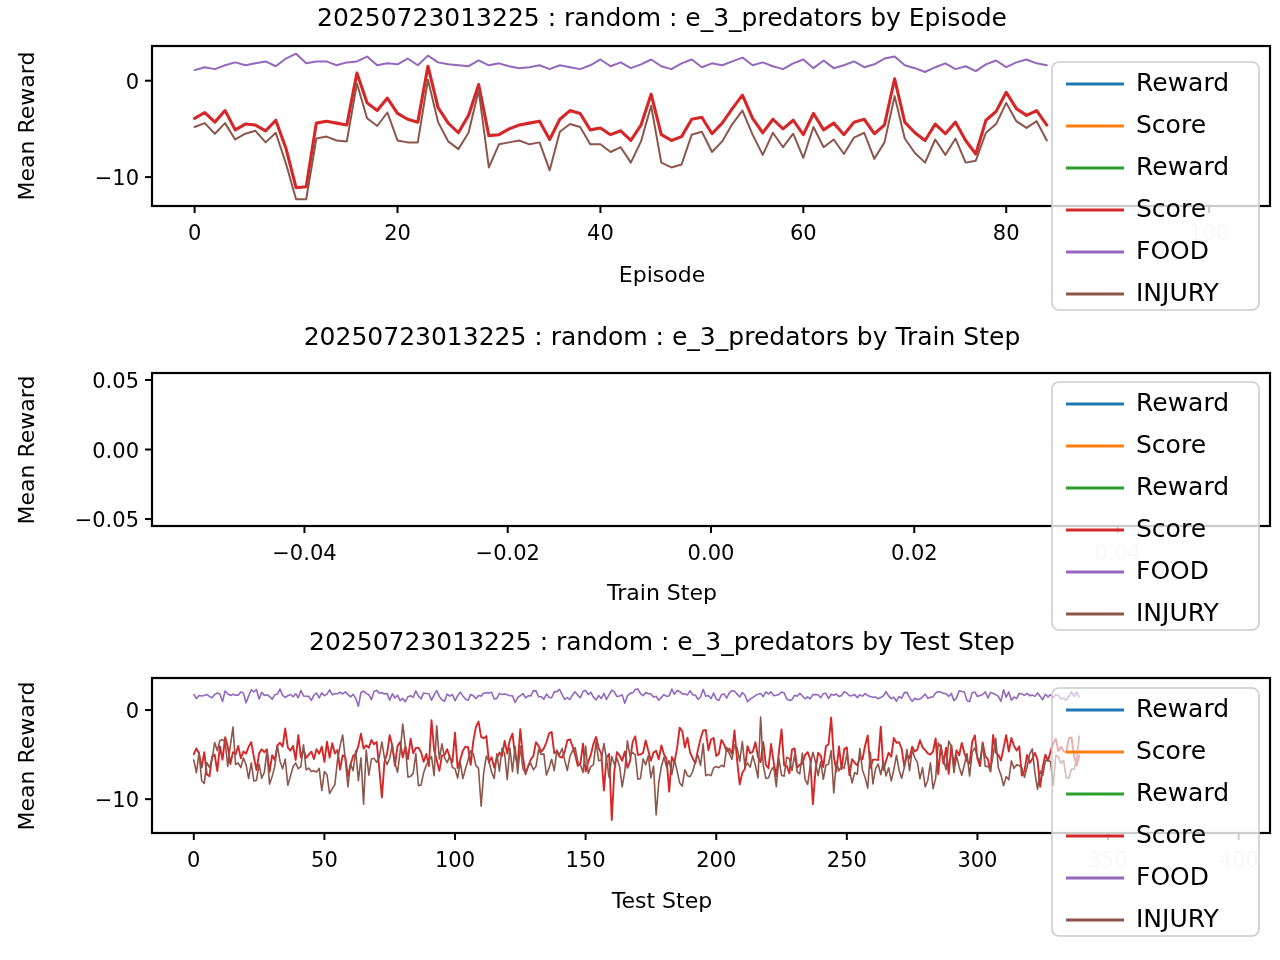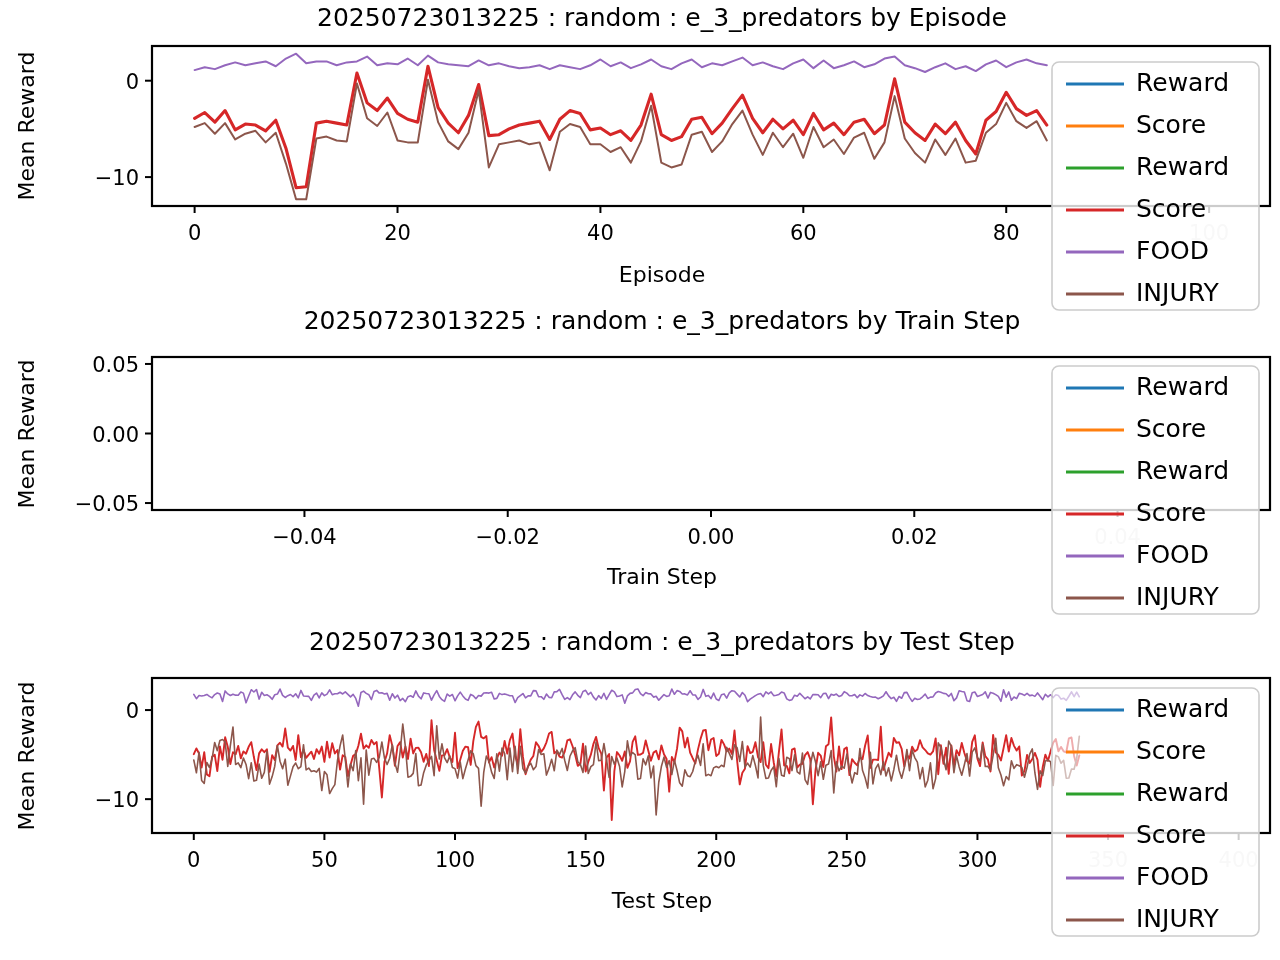--- a/index.html
+++ b/index.html
@@ -4,21 +4,21 @@
 <style>
   html,body{margin:0;padding:0;}
   body{
     width:1280px;height:960px;background:#ffffff;
     font-family:"DejaVu Sans","Liberation Sans",sans-serif;
     overflow:hidden;
   }
   .figure{position:relative;width:1280px;height:960px;}
   .panel{position:absolute;left:0;width:1160px;height:320px;}
   #panel-0{top:0}
-  #panel-1{top:304px}
+  #panel-1{top:320px}
   #panel-2{top:628px}
   .panel svg{display:block;width:1280px;height:320px;}
   text{font-family:"DejaVu Sans","Liberation Sans",sans-serif;fill:#000;}
   .title{font-size:25px;text-anchor:middle;}
   .axlabel{font-size:22px;text-anchor:middle;}
   .ylabel{font-size:22px;text-anchor:middle;}
   .tick{font-size:21px;}
   .tick.xt{text-anchor:middle;}
   .tick.yt{text-anchor:end;}
   .tick.faded{fill:#d9d9d9;}

